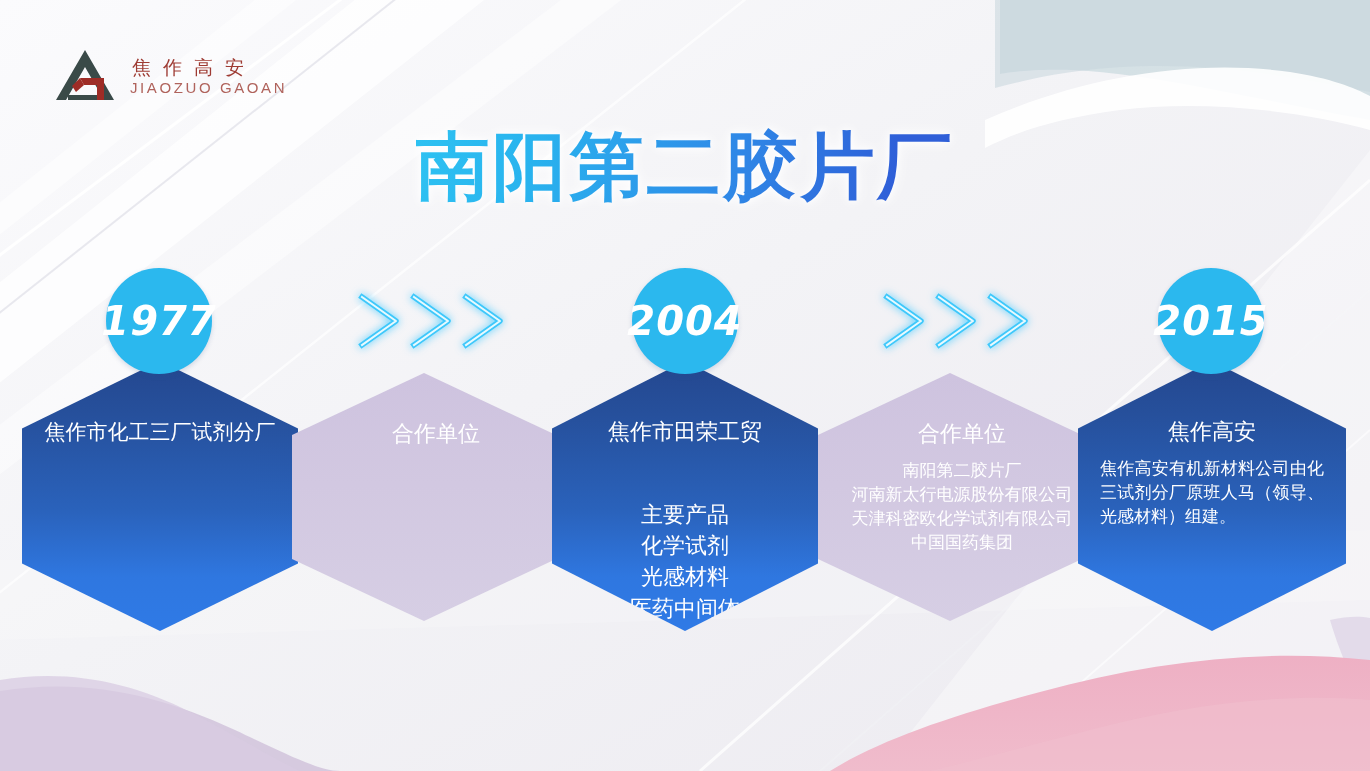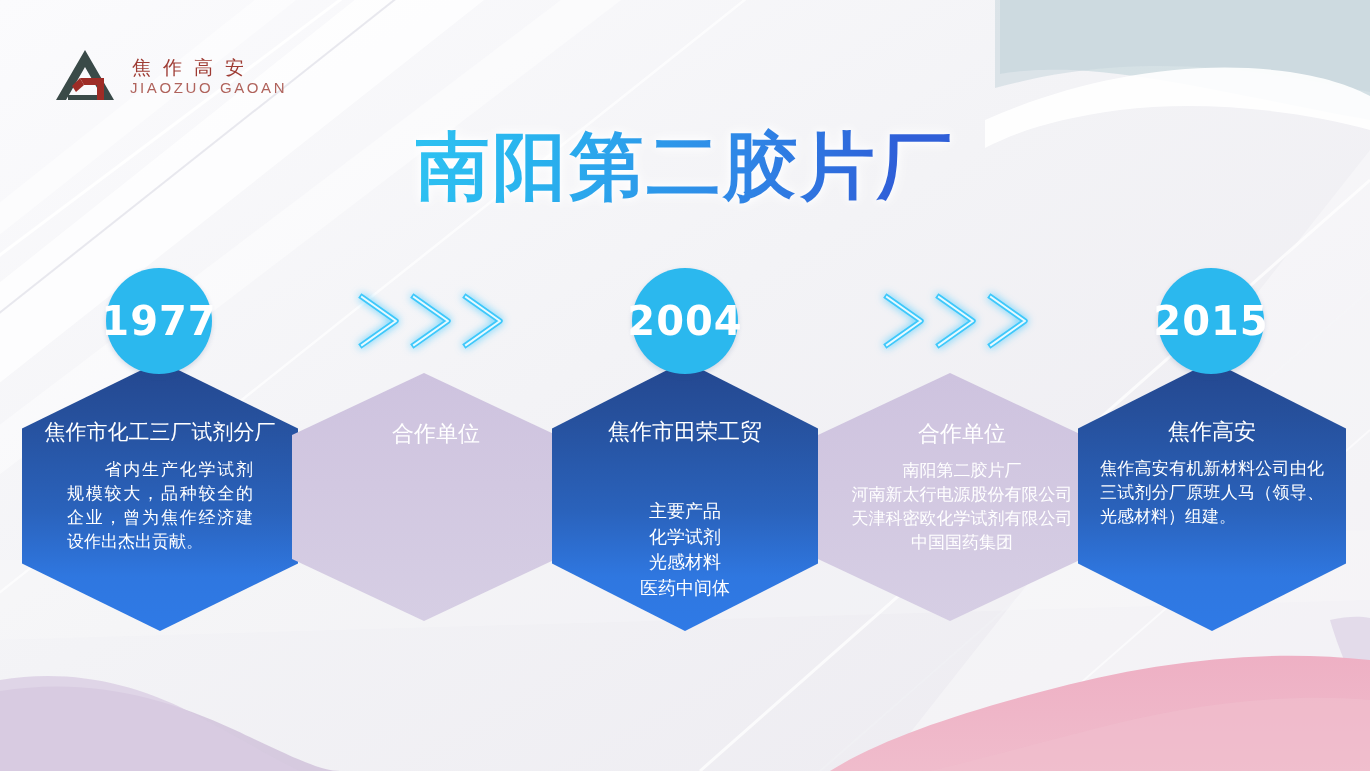--- a/index.html
+++ b/index.html
@@ -77,20 +77,21 @@
   
   .year{
     position:absolute; border-radius:50%;
     background:#2bb8ee;
     display:flex; align-items:center; justify-content:center;
     color:#fff; font-weight:bold;
     font-family:"DejaVu Sans","Liberation Sans",sans-serif;
     letter-spacing:1px;
     box-shadow:0 2px 5px rgba(40,80,140,.18);
     z-index:3;
+    font-style:italic;
   }
 
   
   .arrows{ position:absolute; display:flex; gap:4px; z-index:3; }
   .arrows svg{ display:block; filter:drop-shadow(0 0 4px rgba(60,200,255,.85)); }
 </style>
 </head>
 <body>
 
 <div id="bg">
@@ -164,21 +165,20 @@
 </div>
 
 <div class="timeline">
 
   <div class="node">
     <div class="year" style="left:106px;top:268px;width:106px;height:106px;font-size:40px;">
       <span>1977</span>
     </div>
     <div class="hex blue" style="left:22px;top:361px;width:276px;height:270px;padding-top:60px;">
       <div class="hex-title" style="font-size:21px;margin-bottom:16px;">焦作市化工三厂试剂分厂</div>
-      <div class="hex-body justify" style="font-size:17px;width:186px;">　　省内生产化学试剂规模较大，品种较全的企业，曾为焦作经济建设作出杰出贡献。</div>
     </div>
   </div>
 
   <div class="arrows" style="left:356px;top:292px;">
     <svg width="48" height="58" viewBox="0 0 48 58">
       <path d="M6 5 L40 29 L6 53" fill="none" stroke="#3ec8fb" stroke-width="5.5" stroke-linejoin="round" stroke-linecap="square"></path>
       <path d="M6 5 L40 29 L6 53" fill="none" stroke="#e8faff" stroke-width="2" stroke-linejoin="round" stroke-linecap="square"></path>
     </svg>
     <svg width="48" height="58" viewBox="0 0 48 58">
       <path d="M6 5 L40 29 L6 53" fill="none" stroke="#3ec8fb" stroke-width="5.5" stroke-linejoin="round" stroke-linecap="square"></path>
@@ -195,21 +195,21 @@
       <div class="hex-title" style="font-size:22px;margin-bottom:14px;">合作单位</div>
     </div>
   </div>
 
   <div class="node">
     <div class="year" style="left:632px;top:268px;width:106px;height:106px;font-size:40px;">
       <span>2004</span>
     </div>
     <div class="hex blue" style="left:552px;top:361px;width:266px;height:270px;padding-top:60px;gap:40px;">
       <div class="hex-title" style="font-size:22px;margin-bottom:16px;">焦作市田荣工贸</div>
-      <div class="hex-body" style="font-size:18px;">主要产品
+      <div class="hex-body" style="font-size:22px;">主要产品
 化学试剂
 光感材料
 医药中间体</div>
     </div>
   </div>
 
   <div class="arrows" style="left:881px;top:292px;">
     <svg width="48" height="58" viewBox="0 0 48 58">
       <path d="M6 5 L40 29 L6 53" fill="none" stroke="#3ec8fb" stroke-width="5.5" stroke-linejoin="round" stroke-linecap="square"></path>
       <path d="M6 5 L40 29 L6 53" fill="none" stroke="#e8faff" stroke-width="2" stroke-linejoin="round" stroke-linecap="square"></path>

